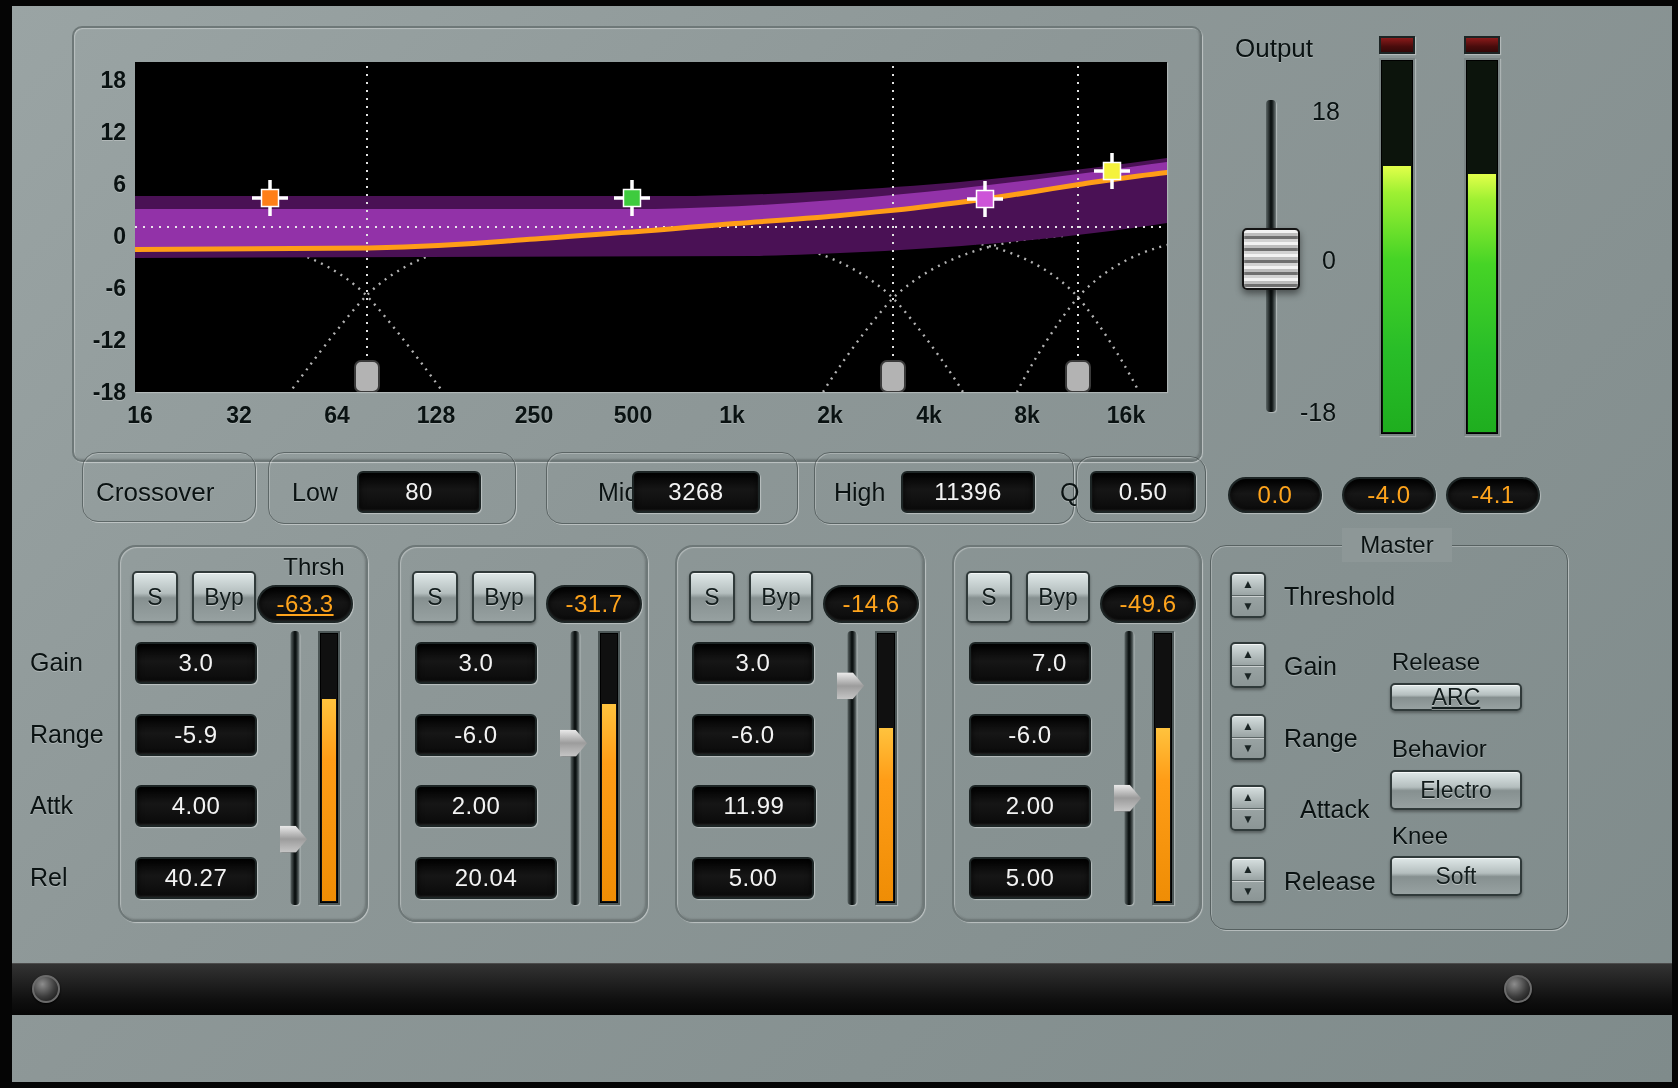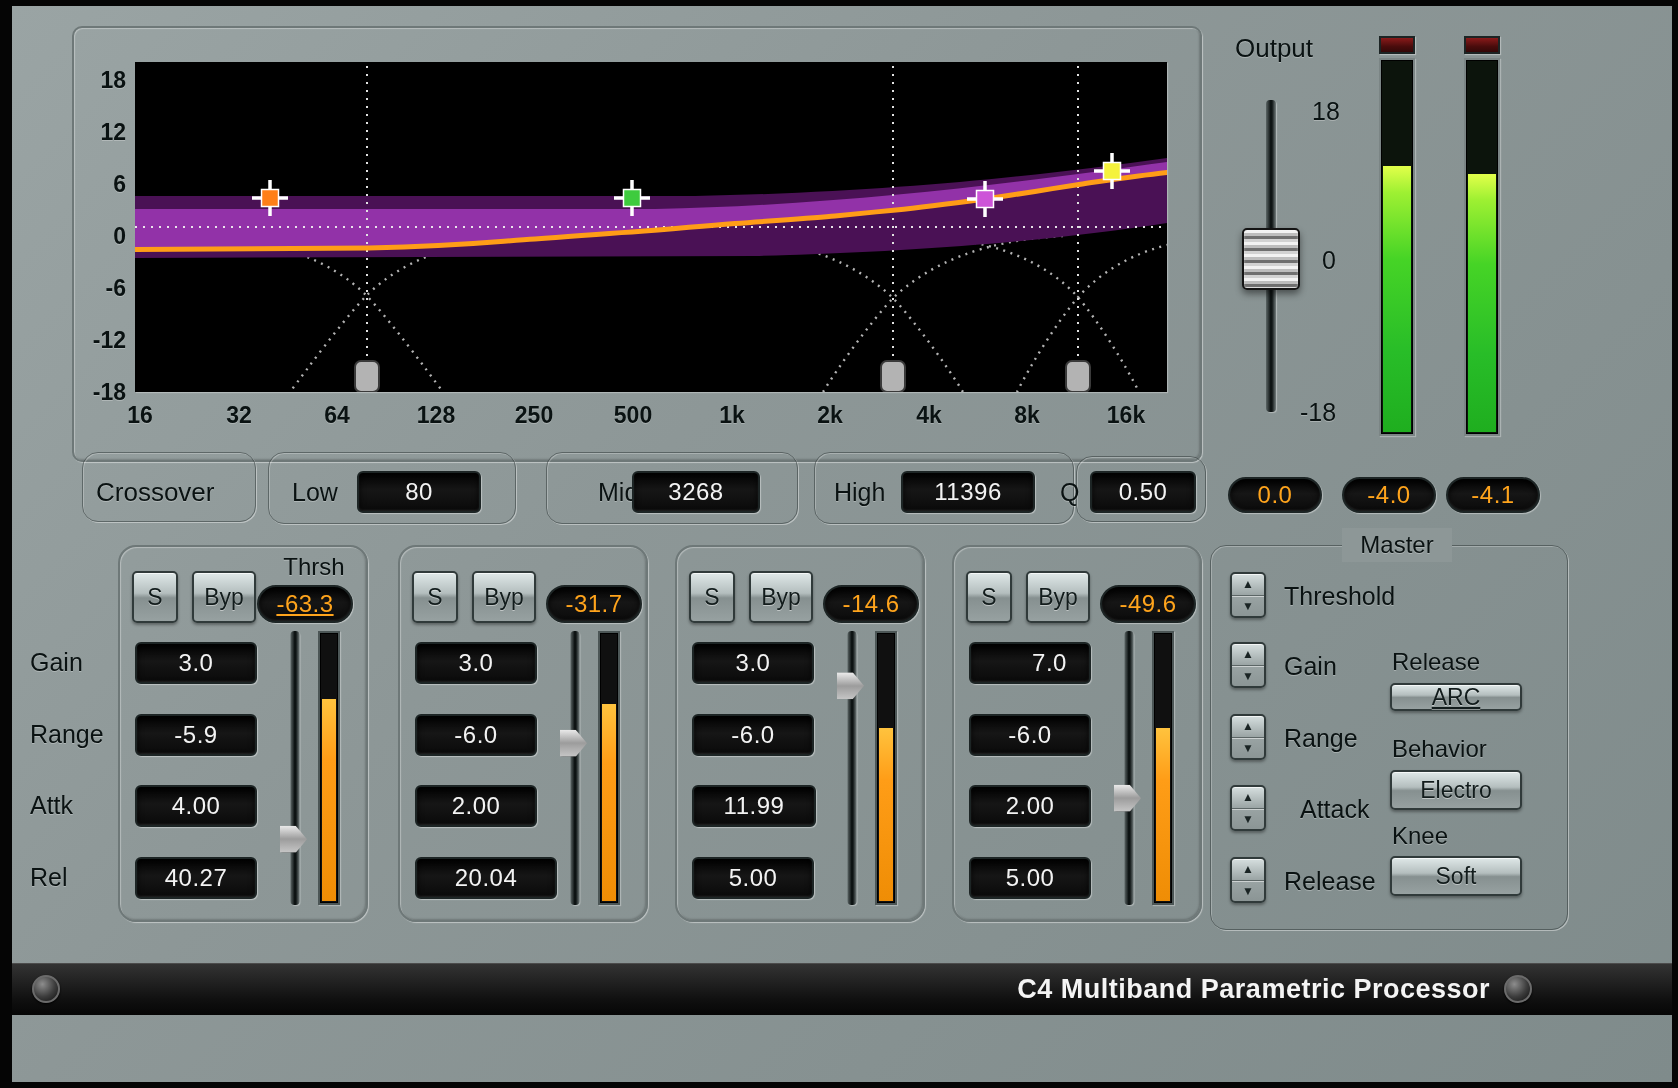--- a/index.html
+++ b/index.html
@@ -340,16 +340,15 @@
 
   <div class="label abs" style="left:1392px;top:648px;font-size:24px;">Release</div>
   <div class="btn abs" style="left:1390px;top:683px;width:132px;height:28px;text-decoration:underline;">ARC</div>
   <div class="label abs" style="left:1392px;top:735px;font-size:24px;">Behavior</div>
   <div class="btn abs" style="left:1390px;top:770px;width:132px;height:40px;">Electro</div>
   <div class="label abs" style="left:1392px;top:822px;font-size:24px;">Knee</div>
   <div class="btn abs" style="left:1390px;top:856px;width:132px;height:40px;">Soft</div>
 
   <div class="titlebar abs" style="left:12px;top:963px;right:6px;height:52px;">
     <div class="corner-btn" style="left:20px;"></div>
-    <div class="title">C4 Multiband Parametric Processor</div>
     <div class="corner-btn" style="right:140px;"></div>
   </div>
 </div>
 
 </body></html>

